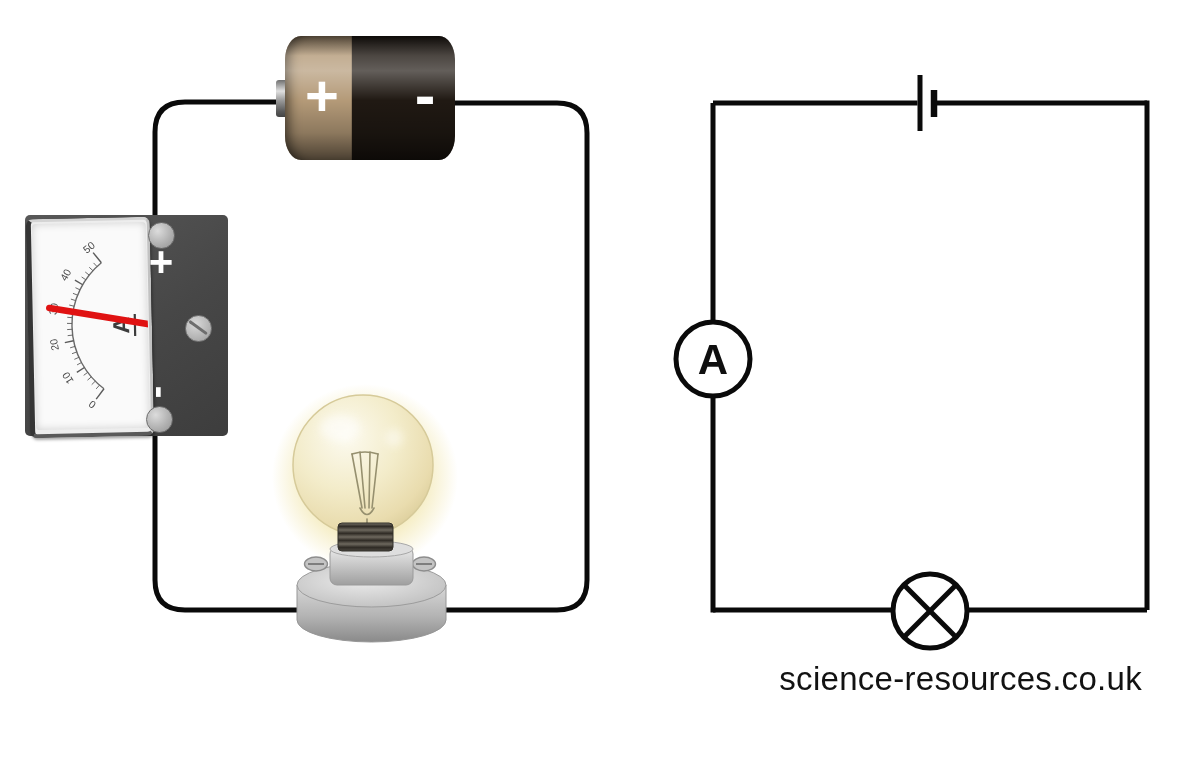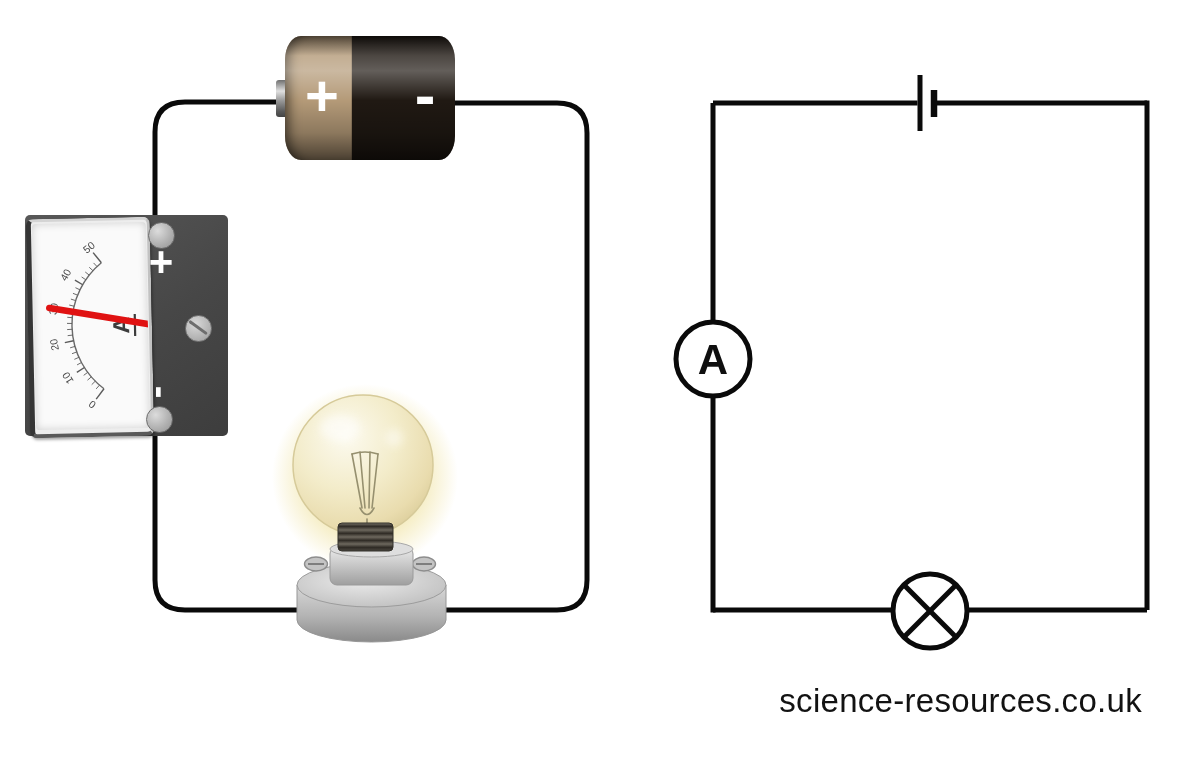--- a/index.html
+++ b/index.html
@@ -50,21 +50,21 @@
     color:#fff;font-size:38px;font-weight:bold;line-height:1;}
   .screw{position:absolute;left:160px;top:100px;width:25px;height:25px;border-radius:50%;border:1px solid #787878;
     background:radial-gradient(circle at 38% 32%,#d9d9d9,#b5b5b5 60%,#9b9b9b);}
   .screw::after{content:"";position:absolute;left:1px;top:10px;width:22px;height:3.4px;background:#6e6e6e;
     transform:rotate(36deg);border-radius:2px;}
 
   
   .bulb-svg{position:absolute;left:270px;top:380px;}
 
   
-  .watermark{position:absolute;left:642px;top:682px;width:500px;text-align:right;
+  .watermark{position:absolute;left:642px;top:660px;width:500px;text-align:right;
     font-size:33px;color:#121212;letter-spacing:.3px;}
 </style>
 </head>
 <body>
 
 <div class="stage">
 
   <svg class="wires" width="1185" height="777" viewBox="0 0 1185 777">
     <g>
       <path d="M310,102 H185 Q155,102 155,132 V220"></path>

